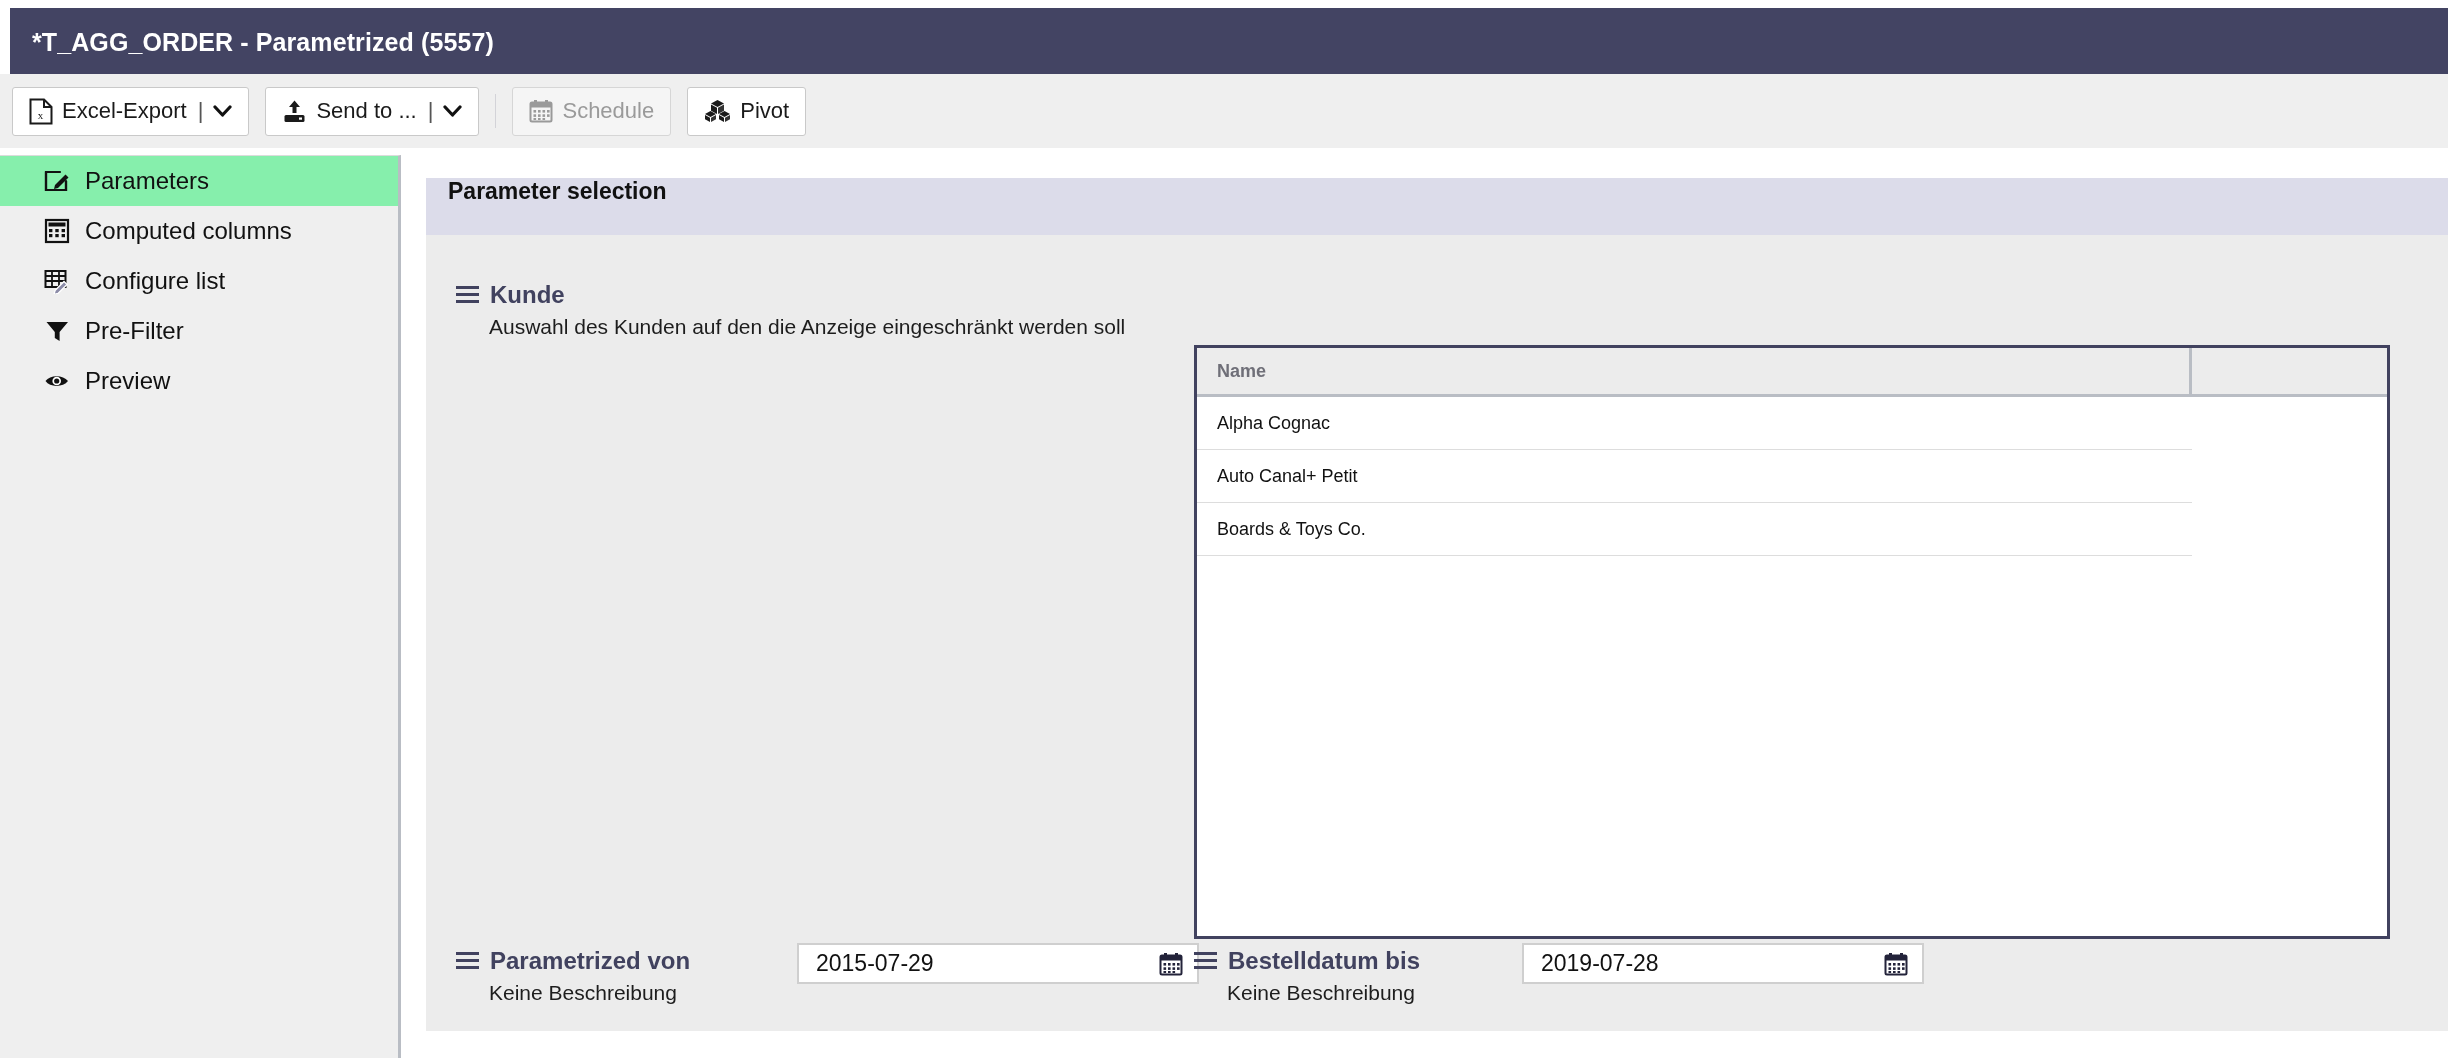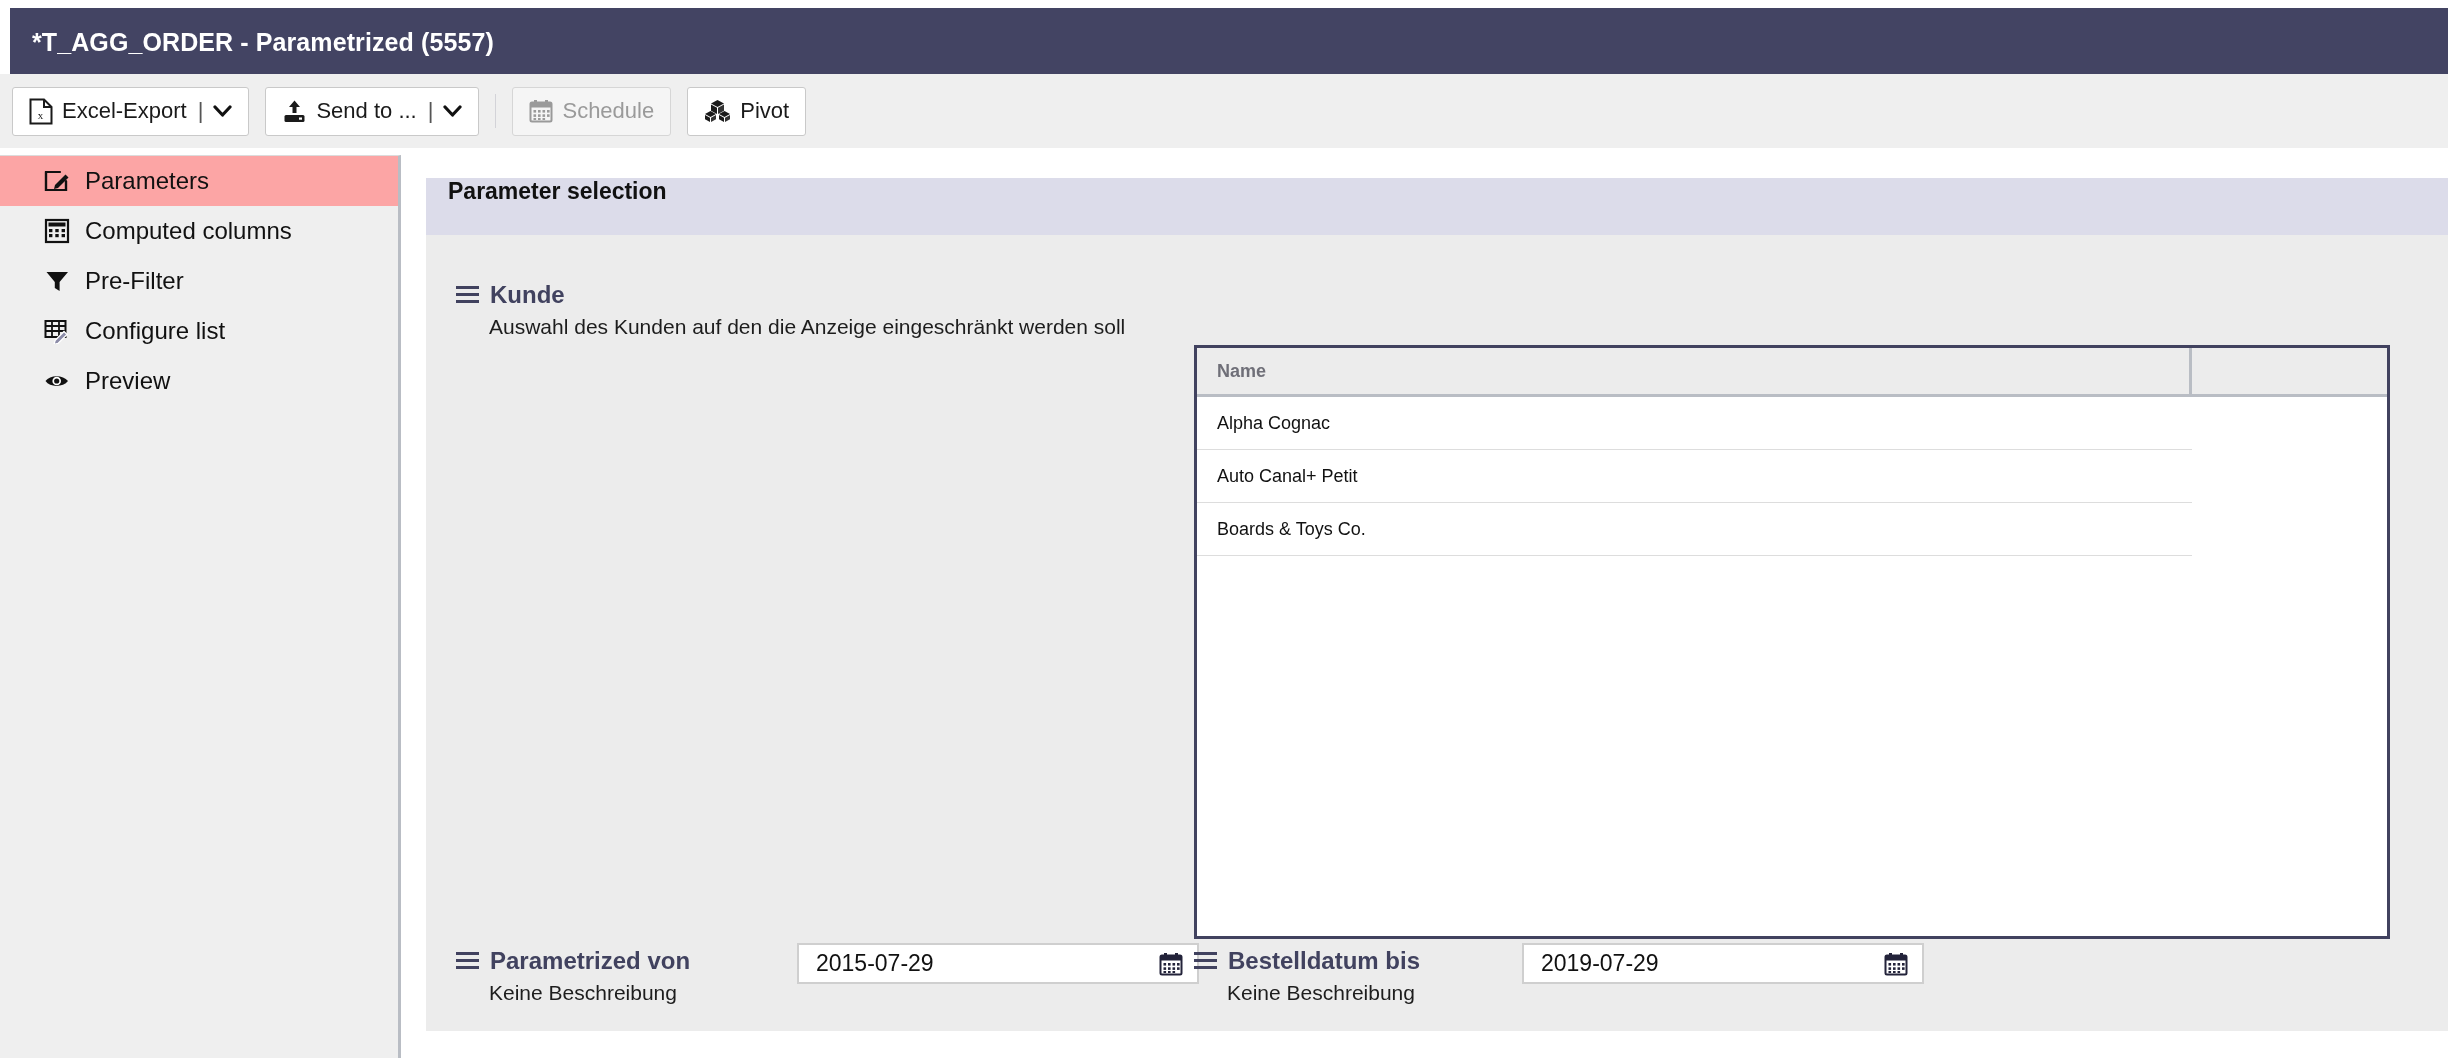--- a/index.html
+++ b/index.html
@@ -113,21 +113,21 @@
     display: flex;
     align-items: center;
     padding-left: 44px;
     font-size: 24px;
     color: #111;
     cursor: pointer;
     box-sizing: border-box;
     gap: 14px;
   }
   .side-item.active {
-    background: #fca5a5;
+    background: #86efac;
   }
 
   
   .main {
     position: absolute;
     left: 426px;
     top: 178px;
     width: 2022px;
     height: 853px;
   }
@@ -380,35 +380,35 @@
             <rect x="17.6" y="16" width="3.4" height="3.2"></rect>
         </g>
       </svg>
     </span>
     <span>Computed columns</span>
   </div>
 
   <div class="side-item">
     <span class="ico">
       <svg width="27" height="26" viewBox="0 0 27 26">
-        <path d="M2.5 4 H24 L15.6 14 V23 L10.8 20 V14 Z" fill="#111"></path>
-      </svg>
-    </span>
-    <span>Pre-Filter</span>
-  </div>
-
-  <div class="side-item">
-    <span class="ico">
-      <svg width="27" height="26" viewBox="0 0 27 26">
         <rect x="1.5" y="3" width="20" height="16" fill="none" stroke="#111" stroke-width="2"></rect>
         <path d="M1.5 8 H21.5 M1.5 13 H21.5 M8 3 V19 M15 3 V19" stroke="#111" stroke-width="1.8"></path>
         <path d="M11 22.5 l9 -9 l3 3 l-9 9 l-4 1 z" fill="#8c8ca8" stroke="#fff" stroke-width="1.4"></path>
       </svg>
     </span>
     <span>Configure list</span>
+  </div>
+
+  <div class="side-item">
+    <span class="ico">
+      <svg width="27" height="26" viewBox="0 0 27 26">
+        <path d="M2.5 4 H24 L15.6 14 V23 L10.8 20 V14 Z" fill="#111"></path>
+      </svg>
+    </span>
+    <span>Pre-Filter</span>
   </div>
 
   <div class="side-item">
     <span class="ico">
       <svg width="27" height="26" viewBox="0 0 27 26">
         <path d="M1.5 13 C6 6.5 19 6.5 24 13 C19 19.5 6 19.5 1.5 13 Z" fill="#111"></path>
         <circle cx="12.7" cy="13" r="4.3" fill="#fff"></circle>
         <circle cx="12.7" cy="13" r="2.6" fill="#111"></circle>
       </svg>
     </span>
@@ -501,21 +501,21 @@
             <span class="burger">
                 <i></i>
                 <i></i>
                 <i></i>
               </span>
             <span>Bestelldatum bis</span>
           </div>
           <div class="param-desc">Keine Beschreibung</div>
         </div>
         <div class="date-input" style="margin-left:28px; margin-top:-4px;">
-          <span class="date-val" title="YYYY-MM-DD">2019-07-29</span>
+          <span class="date-val" title="YYYY-MM-DD">2019-07-28</span>
           <span class="cal-ico">
             <svg width="24" height="24" viewBox="0 0 24 24">
               <rect x="1.5" y="3.5" width="21" height="19" rx="1.5" fill="none" stroke="#23233a" stroke-width="2"></rect>
               <rect x="1.5" y="3.5" width="21" height="5" fill="#23233a"></rect>
               <rect x="5" y="1" width="3" height="4" fill="#23233a"></rect>
               <rect x="16" y="1" width="3" height="4" fill="#23233a"></rect>
               <g fill="#23233a">
                 <rect x="4.5" y="11" width="2.6" height="2.6"></rect>
                   <rect x="9" y="11" width="2.6" height="2.6"></rect>
                 <rect x="13.5" y="11" width="2.6" height="2.6"></rect>

